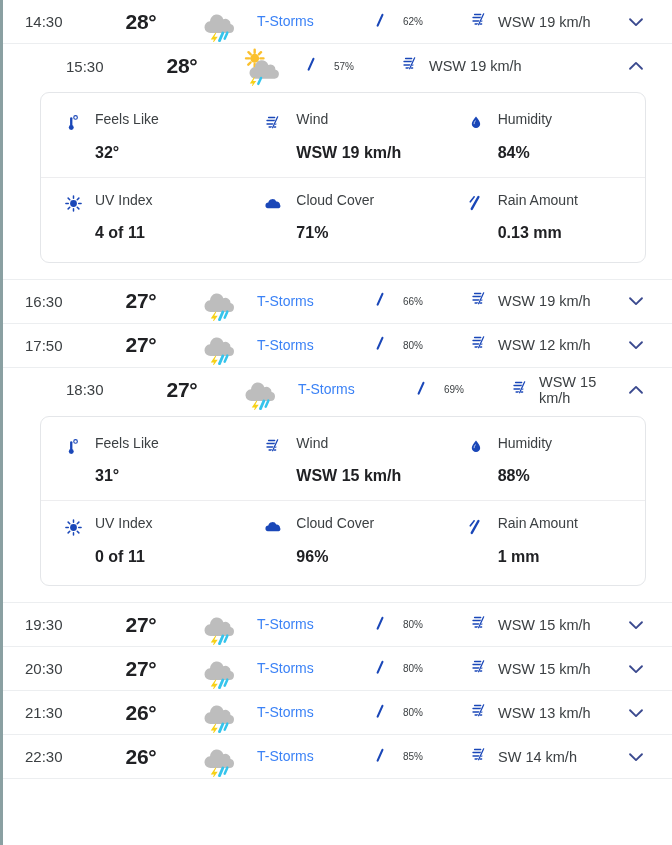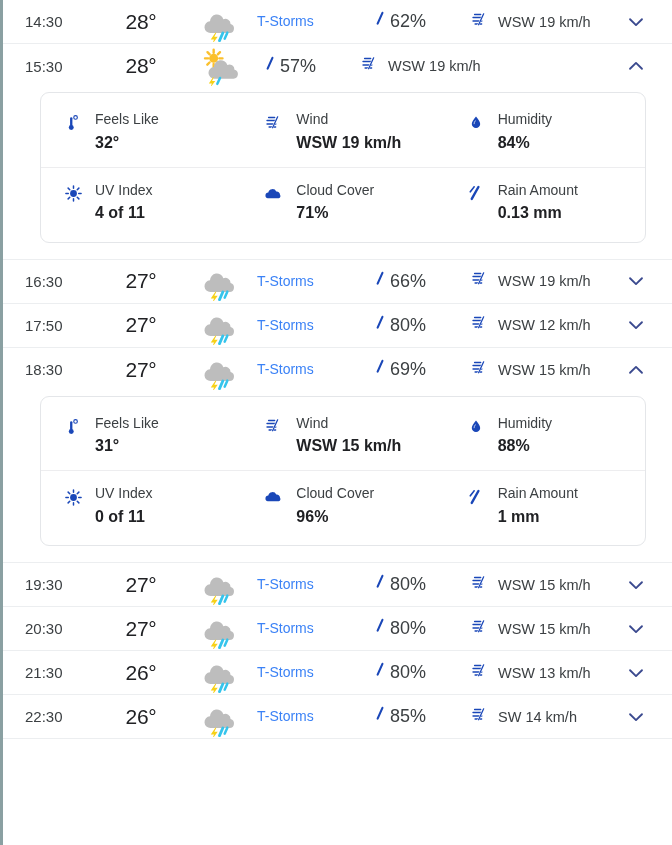--- a/index.html
+++ b/index.html
@@ -18,55 +18,55 @@
 
   
   .hour-row {
     display: flex;
     align-items: center;
     height: 44px;
     border-bottom: 1px solid #eceef0;
     background: #ffffff;
     padding: 0 12px 0 0;
   }
-  .hour-row.expanded { border-bottom: none; }
+  .hour-row.expanded { border-bottom: none; padding-left: 41px; }
   .c-time {
     width: 92px;
     text-align: left;
     padding-left: 22px;
     font-size: 15px;
     color: #3c4043;
   }
   .c-temp {
     width: 92px;
     text-align: center;
     font-size: 21px;
-    font-weight: normal;
+    font-weight: bold;
     color: #202124;
     letter-spacing: -0.3px;
   }
   .c-icon {
     width: 62px;
     display: flex;
     align-items: center;
     justify-content: center;
   }
   .c-cond {
     width: 110px;
     font-size: 14px;
     color: #3b82f6;
     line-height: 1.45;
     padding-left: 8px;
   }
   .c-precip {
     width: 102px;
     display: flex;
     align-items: center;
-    gap: 1px;
-    font-size: 18px;
+    gap: 14px;
+    font-size: 10px;
     color: #3c4043;
     padding-left: 14px;
   }
   .c-wind {
     flex: 1;
     display: flex;
     align-items: center;
     gap: 8px;
     font-size: 14.5px;
     color: #3c4043;
@@ -112,21 +112,21 @@
   .d-lab {
     font-size: 14px;
     color: #3c4043;
     line-height: 1.4;
   }
   .d-val {
     font-size: 16px;
     font-weight: bold;
     color: #202124;
     line-height: 1.45;
-    margin-top: 1px;
+    margin-top: 11px;
   }
 </style>
 </head>
 <body>
 
 <div id="app">
     <div class="hour-row">
       <div class="c-time">14:30</div>
       <div class="c-temp">28°</div>
       <div class="c-icon">

